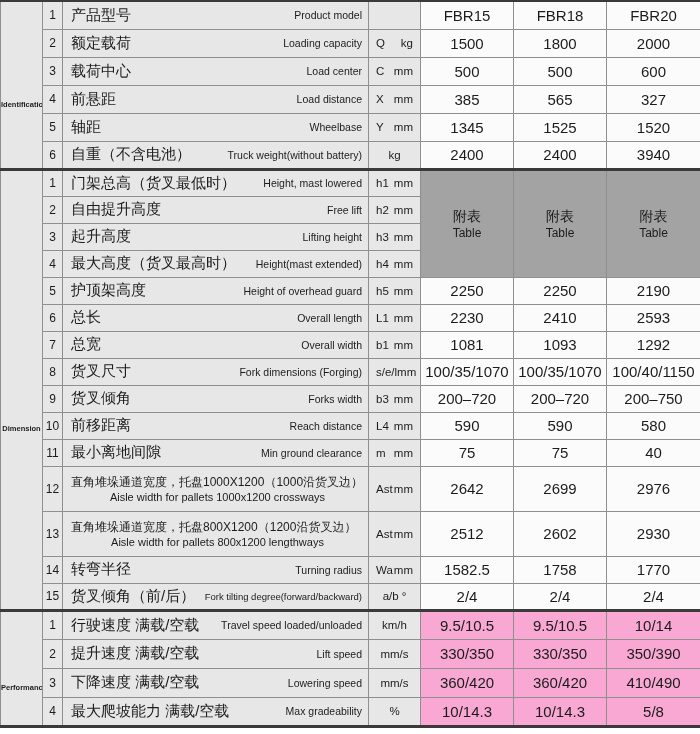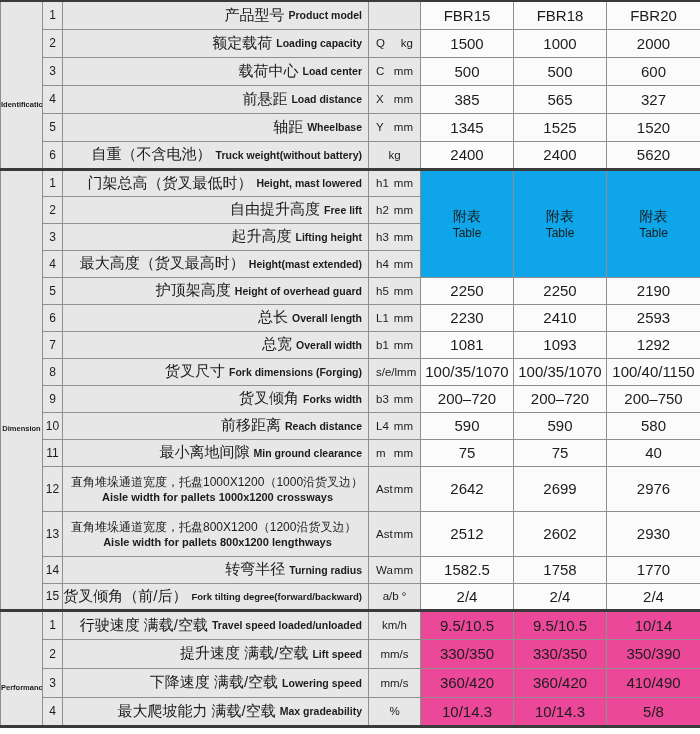--- a/index.html
+++ b/index.html
@@ -7,36 +7,36 @@
   table{border-collapse:collapse;table-layout:fixed;width:700px;
         border-top:2px solid #3a3a3a;border-bottom:3px solid #3a3a3a;
         border-left:1px solid #9a9a9a;border-right:1px solid #9a9a9a;}
   td{border:1px solid #8f8f8f;padding:0;overflow:hidden;background:#e7e7e7;vertical-align:middle;}
   tr.section-start td{border-top:3px solid #3a3a3a;}
   tr.sec-identification{height:28px;}
   tr.sec-dimension{height:27px;}
   tr.sec-dimension.tall{height:45px;}
   tr.sec-performance{height:29px;}
   td.val{background:#fbfbfb;text-align:center;font-size:15px;}
-  tr.sec-performance td.val{background:#ec4899;}
+  tr.sec-performance td.val{background:#f9a8d4;}
   td.cat{text-align:center;}
   .cat-cn{font-size:15px;font-weight:bold;line-height:1.3;padding-left:48px;}
   .cat-en{font-size:7.5px;font-weight:bold;line-height:1.2;}
   td.no{text-align:center;font-size:12px;}
-  .label-flex{display:flex;justify-content:flex-end;align-items:center;padding:0 6px 0 8px;gap:4px;}
+  .label-flex{display:flex;justify-content:space-between;align-items:center;padding:0 6px 0 8px;gap:4px;}
   .cn{font-size:15px;white-space:nowrap;}
-  .en{font-size:10.5px;font-weight:700;white-space:nowrap;text-align:right;}
+  .en{font-size:10.5px;font-weight:400;white-space:nowrap;text-align:right;}
   .en-small{font-size:9.5px;}
   td.labelcell.block{vertical-align:middle;margin-left:14px;}
   .label-block{padding:1px 4px 1px 8px;}
   .label-block .cn{font-size:12px;display:block;line-height:1.55;}
   .label-block .en{display:block;text-align:center;font-size:11px;line-height:1.2;}
   .sym-flex{display:flex;justify-content:space-between;align-items:center;padding:0 7px;font-size:11.5px;}
   .sym-flex.center{justify-content:center;gap:3px;}
-  td.merged-val{background:#0ea5e9;text-align:center;}
+  td.merged-val{background:#a3a3a3;text-align:center;}
   .merged-cn{font-size:14px;line-height:1.35;}
   .merged-en{font-size:12px;line-height:1.2;}
 </style>
 </head>
 <body>
 
 <div>
   <table>
     <colgroup>
       <col style="width:42px">
@@ -75,21 +75,21 @@
               <span class="en">Loading capacity</span>
             </div>
           </td>
           <td class="symcell">
             <div class="sym-flex">
               <span class="sym">Q</span>
               <span class="unit">kg</span>
             </div>
           </td>
           <td class="val">1500</td>
-          <td class="val">1000</td>
+          <td class="val">1800</td>
           <td class="val">2000</td>
         </tr>
         <tr class="sec-identification">
           <td class="no">3</td>
           <td class="labelcell">
             <div class="label-flex">
               <span class="cn">载荷中心</span>
               <span class="en">Load center</span>
             </div>
           </td>
@@ -147,21 +147,21 @@
               <span class="en">Truck weight(without battery)</span>
             </div>
           </td>
           <td class="symcell">
             <div class="sym-flex center">
               <span class="unit">kg</span>
             </div>
           </td>
           <td class="val">2400</td>
           <td class="val">2400</td>
-          <td class="val">5620</td>
+          <td class="val">3940</td>
         </tr>
         <tr class="sec-dimension section-start">
           <td class="cat" rowspan="15">
             <div class="cat-cn">基本尺寸</div>
             <div class="cat-en">Dimension</div>
           </td>
           <td class="no">1</td>
           <td class="labelcell">
             <div class="label-flex">
               <span class="cn">门架总高（货叉最低时）</span>

